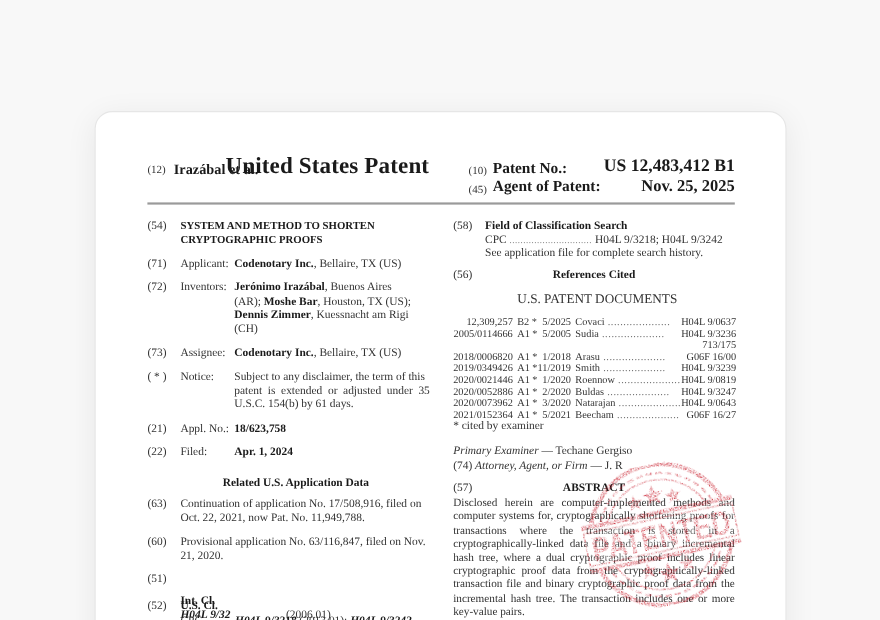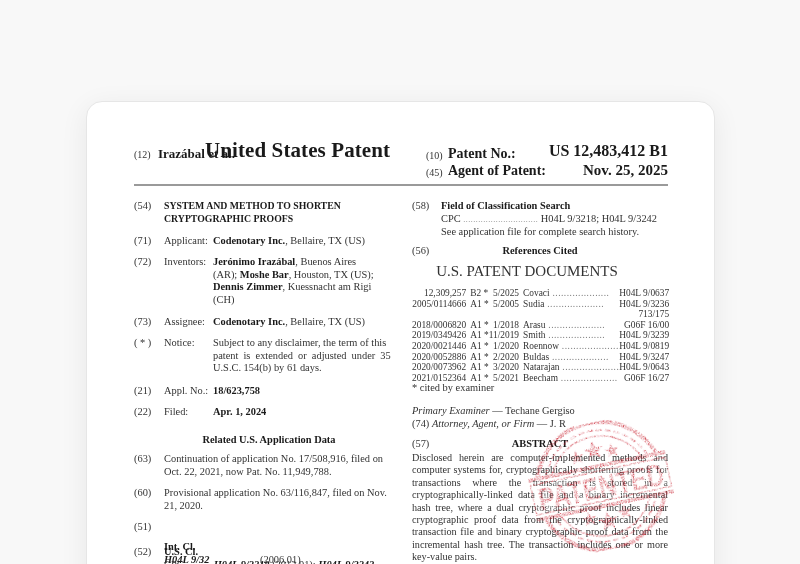--- a/index.html
+++ b/index.html
@@ -160,21 +160,21 @@
       <span>H04L 9/3218; H04L 9/3242</span><br>
       <span>See application file for complete search history.</span>
     </span>
   </div>
 
   <div class="field t" style="left:325px;top:143px;width:256px;">
     <span class="code">(56)</span>
     <span class="val b center" style="left:0;width:256px;">References Cited</span>
   </div>
 
-  <div class="abs t center" style="left:312px;top:163px;width:256px;font-size:15px;">U.S. PATENT DOCUMENTS</div>
+  <div class="abs t center" style="left:328px;top:163px;width:256px;font-size:12px;">U.S. PATENT DOCUMENTS</div>
 
   <table class="ref-table">
     <tbody id="ref-body">
         <tr>
           <td class="pn">12,309,257</td>
           <td class="kd">B2 *</td>
           <td class="dt">5/2025</td>
           <td class="nm"><span>Covaci</span><span class="dots"> ....................</span></td>
           <td class="cl">H04L 9/0637</td>
         </tr>

